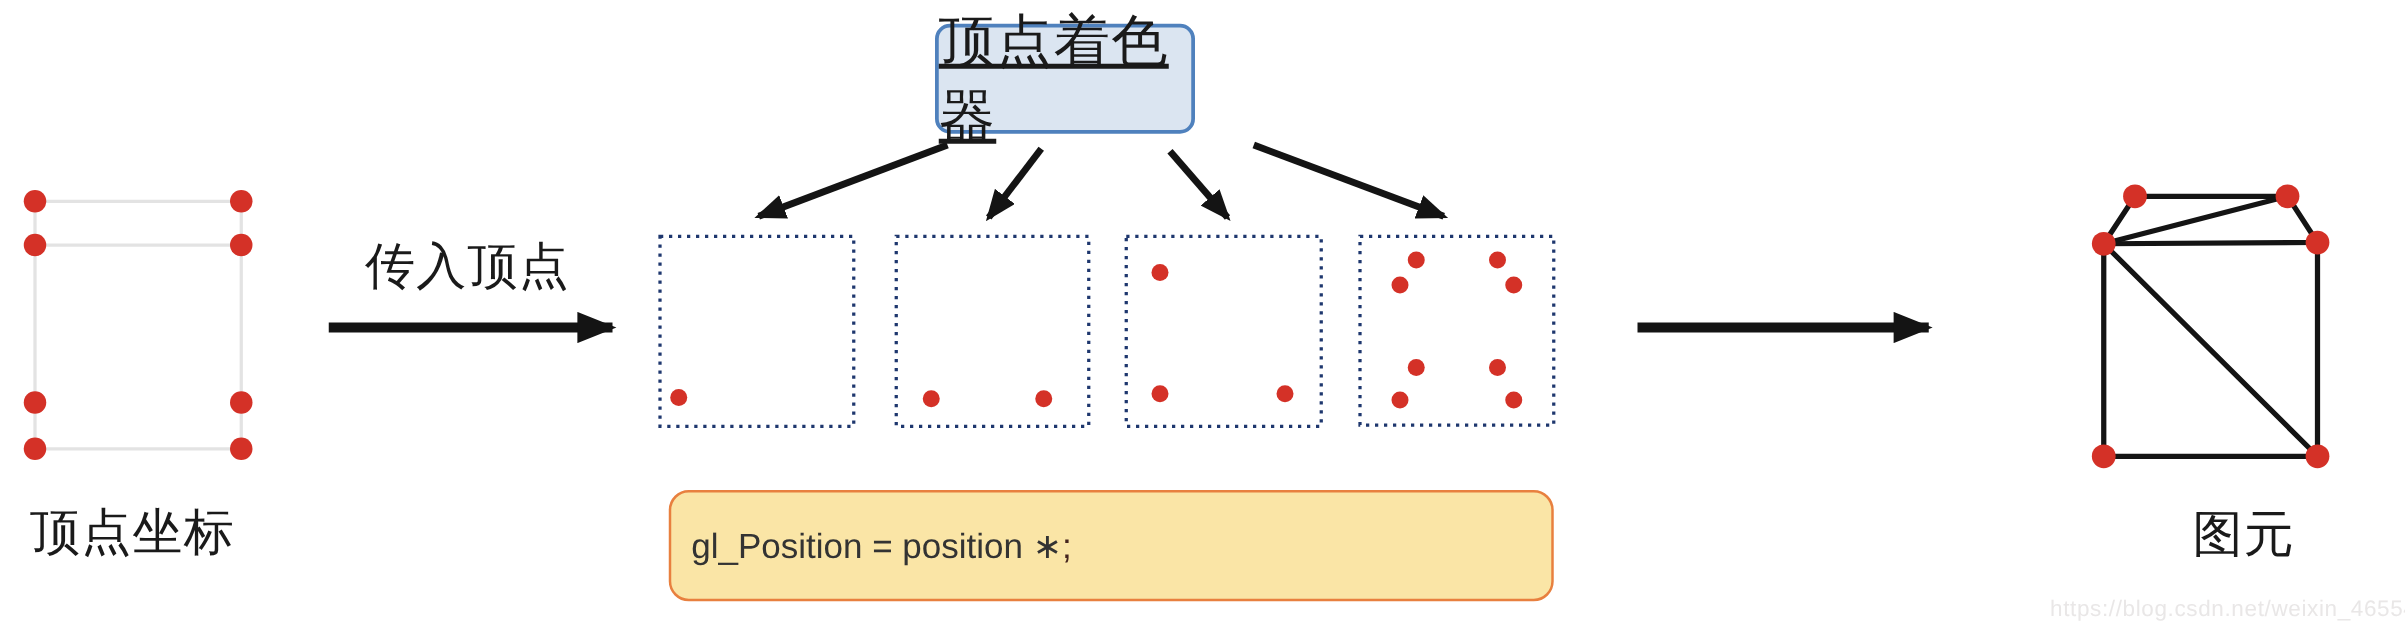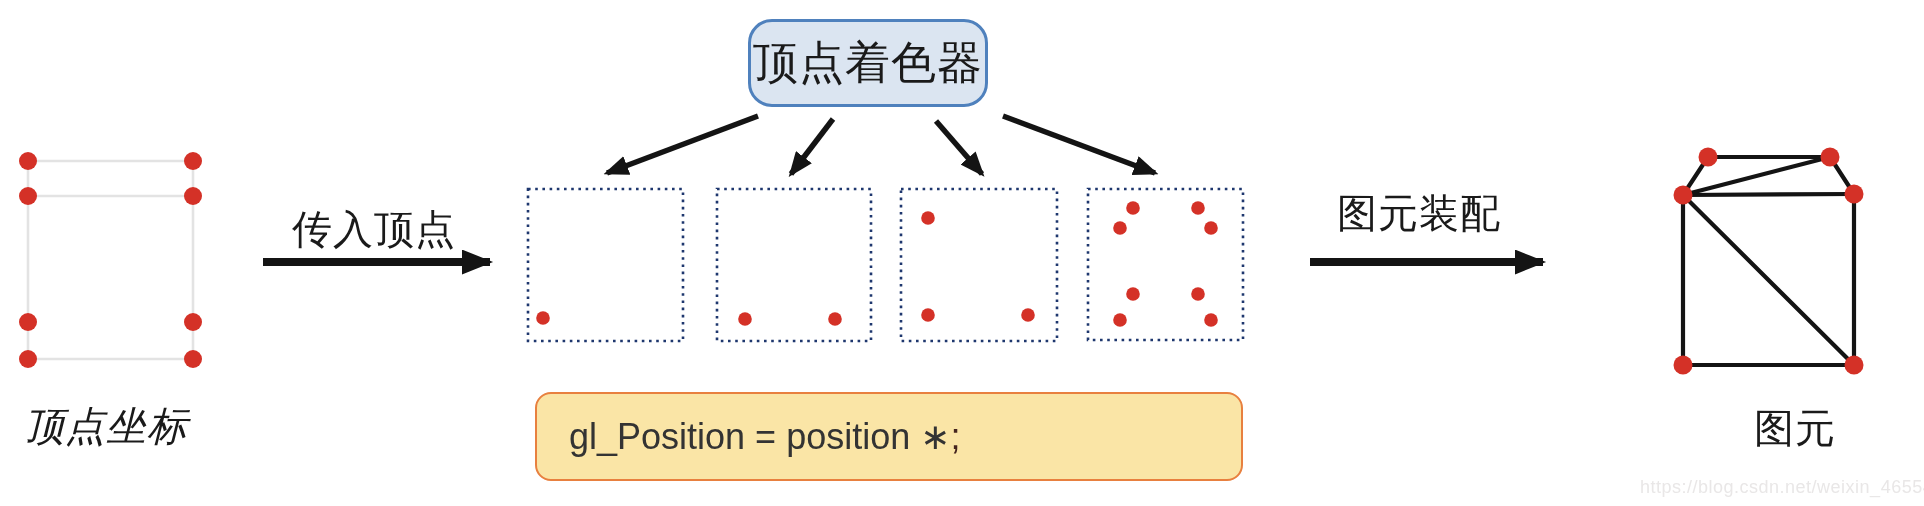--- a/index.html
+++ b/index.html
@@ -12,41 +12,41 @@
   #stage{
     position:relative; width:1924px; height:506px; background:#ffffff;
     font-family:"Liberation Sans", sans-serif; overflow:hidden;
   }
   #diagram-svg{position:absolute; left:0; top:0;}
   .lbl{
     position:absolute; white-space:nowrap; color:#1a1a1a;
     font-size:40px; line-height:1; letter-spacing:1px;
   }
   .shader-box{
-    position:absolute; left:748px; top:19px; width:240px; height:88px;
+    position:absolute; left:748px; top:19px; width:208px; height:88px;
     box-sizing:border-box; background:var(--blue-fill);
-    border:3px solid var(--blue-border); border-radius:24px;
+    border:3px solid var(--blue-border); border-radius:12px;
     display:flex; align-items:center; justify-content:center;
-    font-size:45px; color:#1a1a1a; letter-spacing:1px;
+    font-size:45px; color:#1a1a1a; letter-spacing:1px;text-decoration:underline;
   }
   .code-box{
     position:absolute; left:535px; top:392px; width:708px; height:89px;
     box-sizing:border-box; background:var(--code-fill);
     border:2px solid var(--code-border); border-radius:16px;
-    display:flex; align-items:center; padding-left:32px;
-    font-size:36px; color:var(--code-text); white-space:nowrap;text-align:right;
+    display:flex; align-items:center; padding-left:16px;
+    font-size:28px; color:var(--code-text); white-space:nowrap;text-align:right;
   }
   .code-box .kw{color:var(--keyword-red);}
   .code-box .sfx{color:var(--suffix-dark);}
   .watermark{
     position:absolute; left:1640px; top:477px; font-size:18px;
     color:var(--watermark); letter-spacing:.5px; white-space:nowrap;
   }
-  .lbl-vertex-coords{left:24px; top:406px;font-style:italic;}
-  .lbl-pass-vertices{left:292px; top:193px;margin-top:16px;}
+  .lbl-vertex-coords{left:24px; top:406px;}
+  .lbl-pass-vertices{left:292px; top:193px;}
   .lbl-primitive-assembly{left:1337px; top:193px;}
   .lbl-primitive{left:1754px; top:408px;}
 </style>
 </head>
 <body>
 
 <div id="stage">
 
   <svg id="diagram-svg" width="1924" height="506" viewBox="0 0 1924 506">
     <defs>
@@ -125,19 +125,18 @@
 
   <div class="shader-box">
     <span>顶点着色器</span>
   </div>
 
   <div class="code-box">
     <span>gl_Position = position ∗ </span>
       <span class="sfx">;</span>
   </div>
 
-  <div class="lbl lbl-primitive-assembly">图元装配</div>
 
   <div class="lbl lbl-primitive">图元</div>
 
   <div class="watermark">https://blog.csdn.net/weixin_46554760</div>
 
 </div>
 
 </body></html>

